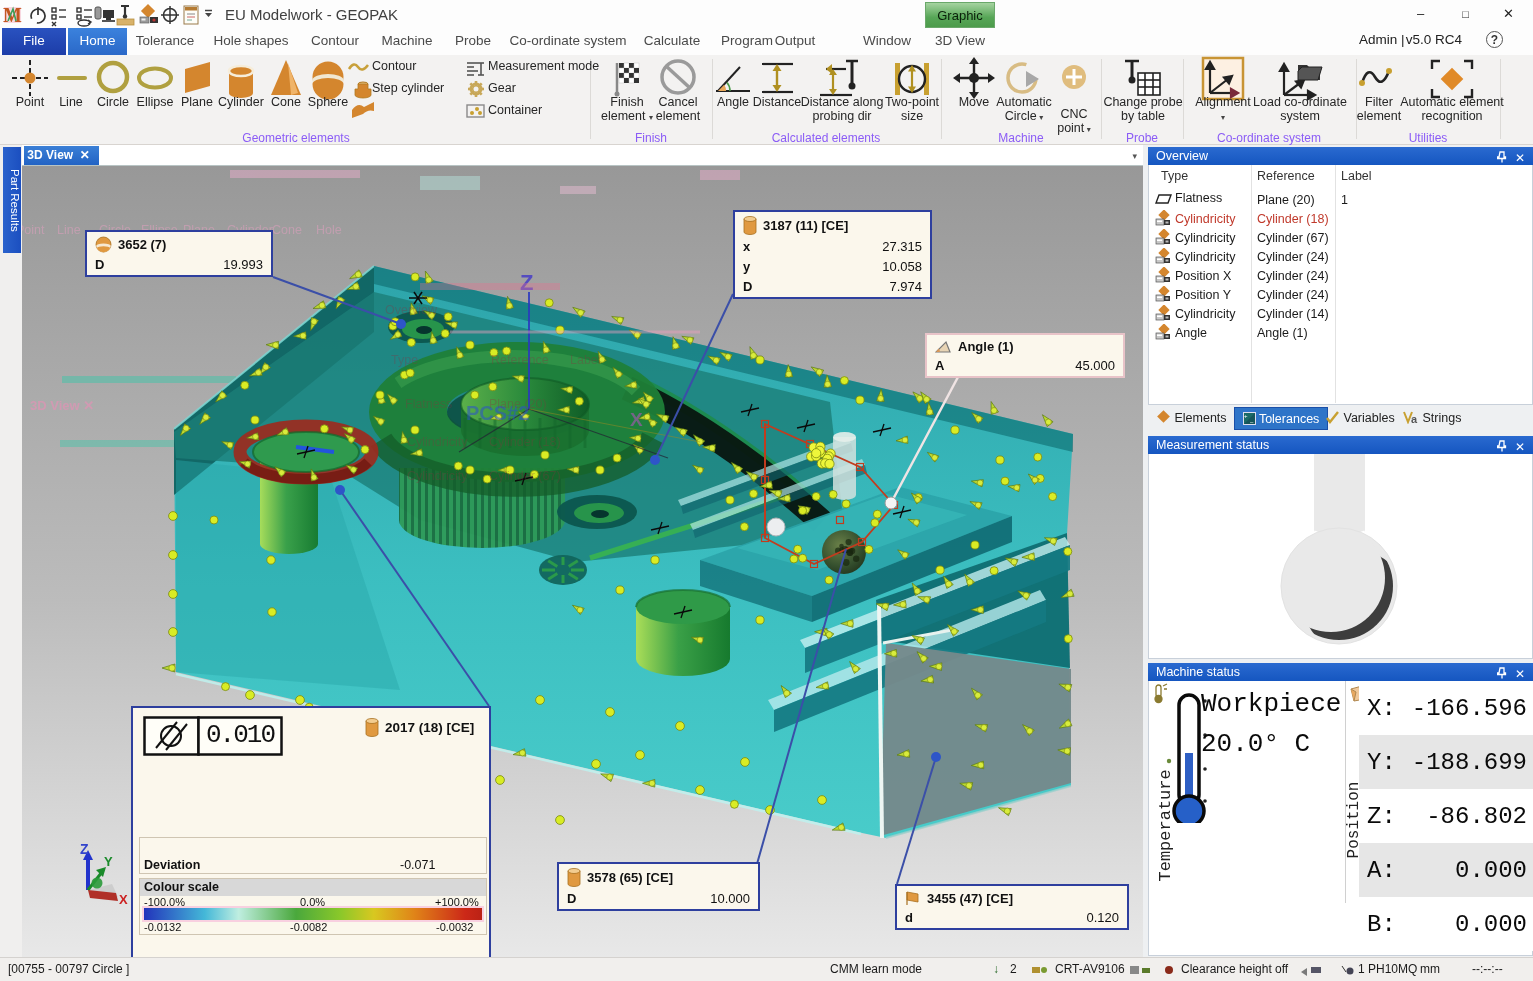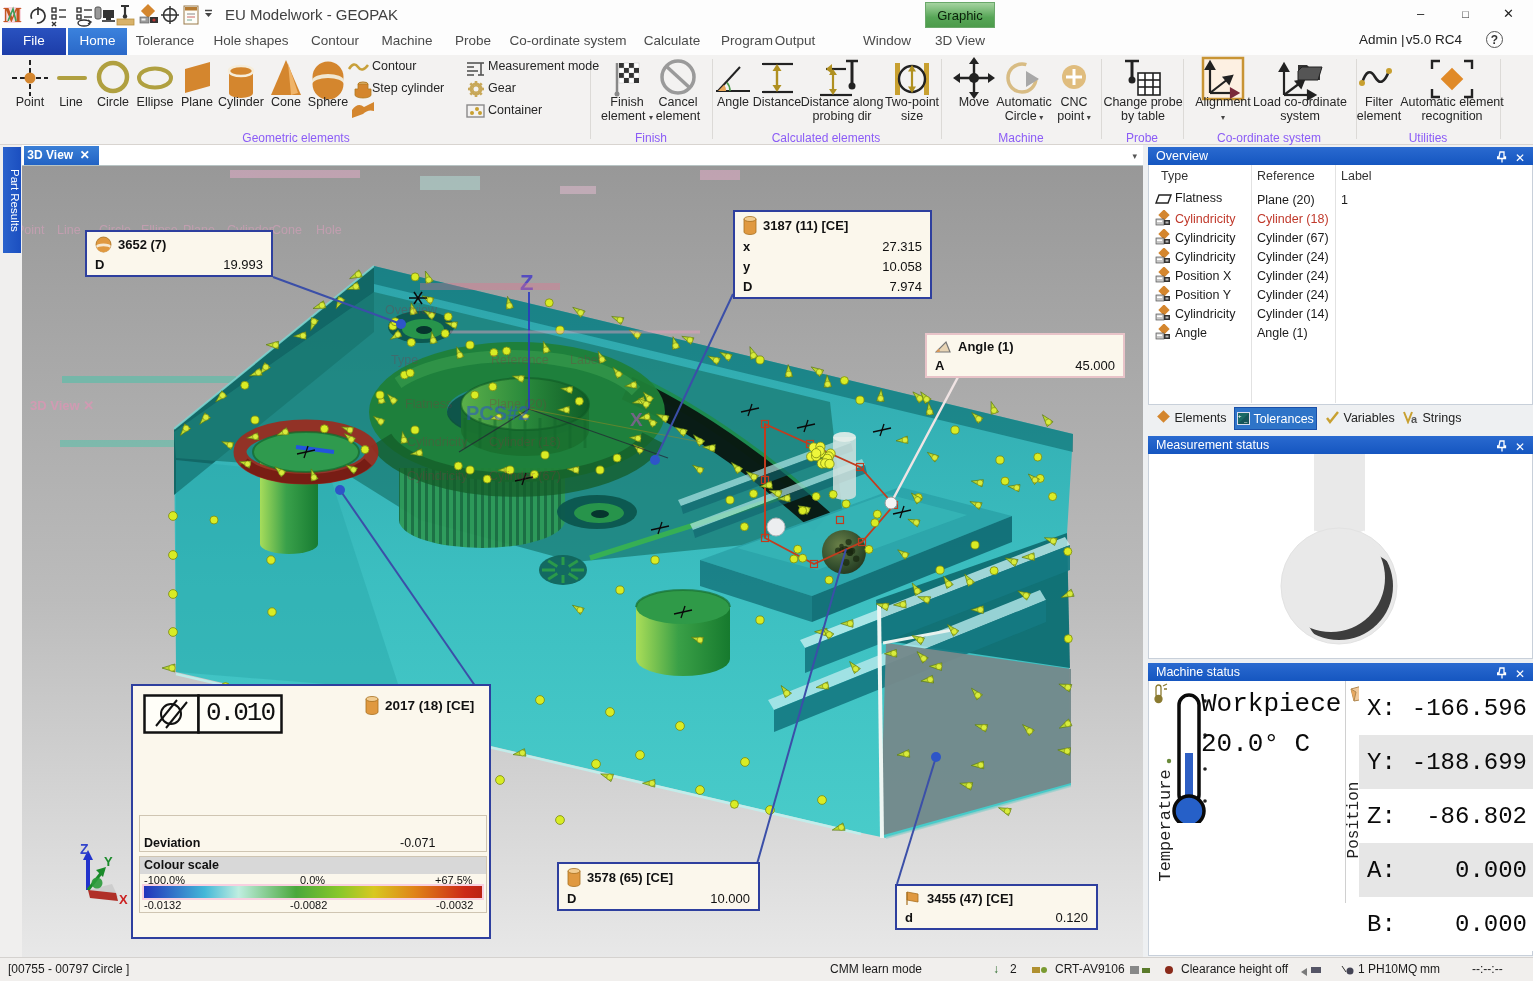--- a/index.html
+++ b/index.html
@@ -370,21 +370,21 @@
     </div>
     <div class="bigbtn" style="left:857px;top:40px;width:110px;">
       <div class="lbl">Two-point<br>size</div>
     </div>
     <div class="bigbtn" style="left:919px;top:40px;width:110px;">
       <div class="lbl">Move</div>
     </div>
     <div class="bigbtn" style="left:969px;top:40px;width:110px;">
       <div class="lbl">Automatic<br>Circle <span class="dd">▾</span></div>
     </div>
-    <div class="bigbtn" style="left:1019px;top:40px;width:110px;text-align:center;">
+    <div class="bigbtn" style="left:1019px;top:52px;width:110px;text-align:center;">
       <div class="lbl">CNC<br>point <span class="dd">▾</span></div>
     </div>
     <div class="bigbtn" style="left:1088px;top:40px;width:110px;">
       <div class="lbl">Change probe<br>by table</div>
     </div>
     <div class="bigbtn" style="left:1168px;top:40px;width:110px;">
       <div class="lbl">Alignment<br><span class="dd">▾</span></div>
     </div>
     <div class="bigbtn" style="left:1245px;top:40px;width:110px;">
       <div class="lbl">Load co-ordinate<br>system</div>
@@ -1055,34 +1055,34 @@
         <path d="M1 3 v13 a6 2.5 0 0 0 12 0 v-13" fill="#e09940" stroke="#a87020" stroke-width="0.8"></path>
         <ellipse cx="7" cy="3" rx="6" ry="2.5" fill="#f2cc90" stroke="#a87020" stroke-width="0.8"></ellipse>
       </svg>
       <span>3578 (65) [CE]</span>
     </div>
     <div class="row">
       <b>D</b>
       <span>10.000</span>
     </div>
   </div>
-<div class="co" style="left:895px;top:884px;width:203px;border-color:#2e3f9e;">
+<div class="co" style="left:895px;top:884px;width:234px;border-color:#2e3f9e;">
     <div class="hdr">
       <svg width="16" height="16" viewBox="0 0 16 16">
         <path d="M2 2 L13 4 L13 12 L2 10 Z" fill="#e09940" stroke="#a87020" stroke-width="0.8"></path>
         <line x1="2" y1="2" x2="2" y2="15" stroke="#a87020" stroke-width="1.2"></line>
       </svg>
       <span>3455 (47) [CE]</span>
     </div>
     <div class="row">
       <b>d</b>
       <span>0.120</span>
     </div>
   </div>
-<div class="co" style="left:131px;top:684px;width:360px;height:255px;font-size:12.5px;">
+<div class="co" style="left:131px;top:706px;width:360px;height:255px;font-size:12.5px;">
 <svg class="abs" style="left:10px;top:8px" width="140" height="40" viewBox="0 0 140 40">
  <rect x="1.5" y="1.5" width="54" height="37" fill="#fffef8" stroke="#111" stroke-width="2.5"></rect>
  <rect x="55.5" y="1.5" width="83" height="37" fill="#fffef8" stroke="#111" stroke-width="2.5"></rect>
  <circle cx="28" cy="20" r="10" fill="none" stroke="#111" stroke-width="2"></circle>
  <line x1="13" y1="32" x2="34" y2="6" stroke="#111" stroke-width="2"></line>
  <line x1="23" y1="34" x2="44" y2="8" stroke="#111" stroke-width="2"></line>
 </svg>
 <div class="abs" style="left:67px;top:10px;width:80px;height:34px;font-size:26px;font-family:'Liberation Mono',monospace;color:#111;text-align:center;line-height:34px;letter-spacing:-2px;">0.010</div>
 <div class="abs" style="left:232px;top:10px;"><svg width="14" height="19" viewBox="0 0 14 19">
         <path d="M1 3 v13 a6 2.5 0 0 0 12 0 v-13" fill="#e09940" stroke="#a87020" stroke-width="0.8"></path>
@@ -1090,21 +1090,21 @@
       </svg></div>
 <div class="abs" style="left:252px;top:12px;font-weight:bold;font-size:13.5px;">2017 (18) [CE]</div>
 <div class="abs" style="left:6px;top:129px;width:348px;height:37px;border:1px solid #cfc5b2;">
   <div class="abs" style="left:4px;top:20px;font-weight:bold;">Deviation</div>
   <div class="abs" style="left:260px;top:20px;">-0.071</div>
 </div>
 <div class="abs" style="left:6px;top:170px;width:348px;height:57px;border:1px solid #cfc5b2;">
   <div class="abs" style="left:0;top:0;width:100%;height:17px;background:#d8d8d8;font-weight:bold;padding-left:4px;line-height:17px;">Colour scale</div>
   <div class="abs" style="left:4px;top:17px;font-size:11px;">-100.0%</div>
   <div class="abs" style="left:160px;top:17px;font-size:11px;">0.0%</div>
-  <div class="abs" style="left:295px;top:17px;font-size:11px;">+67.5%</div>
+  <div class="abs" style="left:295px;top:17px;font-size:11px;">+100.0%</div>
   <div class="abs" style="left:4px;top:29px;width:338px;height:12px;background:linear-gradient(90deg,#2233bb,#44b8d8 18%,#bfeee0 28%,#4aa83c 45%,#8ac82a 58%,#d8c820 68%,#e08418 80%,#cc2818 95%,#bb2215);box-shadow:0 0 0 2px #f8d0e0;"></div>
   <div class="abs" style="left:4px;top:42px;font-size:11px;">-0.0132</div>
   <div class="abs" style="left:150px;top:42px;font-size:11px;">-0.0082</div>
   <div class="abs" style="left:296px;top:42px;font-size:11px;">-0.0032</div>
 </div>
 </div>
 <div id="rpanel">
     <div class="ptitle" style="top:2px;">Overview<span class="pic"><svg width="10" height="12" viewBox="0 0 10 12">
           <path d="M3 1 h4 v5 h1.5 v1.5 h-8 v-1.5 h1.5 z M5 7.5 v4" stroke="#fff" stroke-width="1.3" fill="none"></path>
         </svg></span><span class="px">✕</span></div>
@@ -1173,21 +1173,21 @@
             <rect x="2" y="10.5" width="5" height="1.5" fill="#fff"></rect>
             <rect x="9" y="10" width="6" height="5" fill="#333"></rect>
             <rect x="10.5" y="11.5" width="3" height="2" fill="#bbb"></rect>
           </svg></span>Angle</div>
       <div class="ovrow" style="left:108px;top:161px;color:#1a1a1a;">Angle (1)</div>
     </div>
     <div class="abs" style="left:5px;top:262px;width:385px;height:25px;background:#eef0f2;">
 <span class="obtab" style="left:8px;"><svg width="15" height="14" viewBox="0 0 15 14" style="vertical-align:-2px">
           <rect x="3" y="2" width="9" height="9" transform="rotate(45 7.5 6.5)" fill="#d4862e"></rect>
         </svg> Elements</span>
-<div class="obtab" style="left:86px;top:0px;width:83px;background:#2e74c8;border:1px solid #1a4fa8;color:#fff;text-align:center;"><svg width="13" height="13" viewBox="0 0 13 13" style="vertical-align:-2px">
+<div class="obtab" style="left:86px;top:0px;width:94px;background:#2e74c8;border:1px solid #1a4fa8;color:#fff;text-align:center;"><svg width="13" height="13" viewBox="0 0 13 13" style="vertical-align:-2px">
           <rect x="0.5" y="0.5" width="12" height="12" fill="#1a6a66" stroke="#dde"></rect>
           <path d="M1 12 L12 1 L12 12 Z" fill="#15555a"></path>
           <text x="1" y="6" font-size="6" fill="#fff">+</text>
           <text x="7" y="11.5" font-size="6" fill="#fff">–</text>
         </svg> Tolerances</div>
 <span class="obtab" style="left:178px;"><svg width="14" height="13" viewBox="0 0 14 13" style="vertical-align:-2px">
           <path d="M1 7 L4 11 L12 1" stroke="#c8a030" stroke-width="2.4" fill="none"></path>
         </svg> Variables</span>
 <span class="obtab" style="left:255px;"><svg width="16" height="13" viewBox="0 0 16 13" style="vertical-align:-2px">
           <path d="M1 1 L5 11 L9 1" stroke="#c8a030" stroke-width="2" fill="none"></path>

